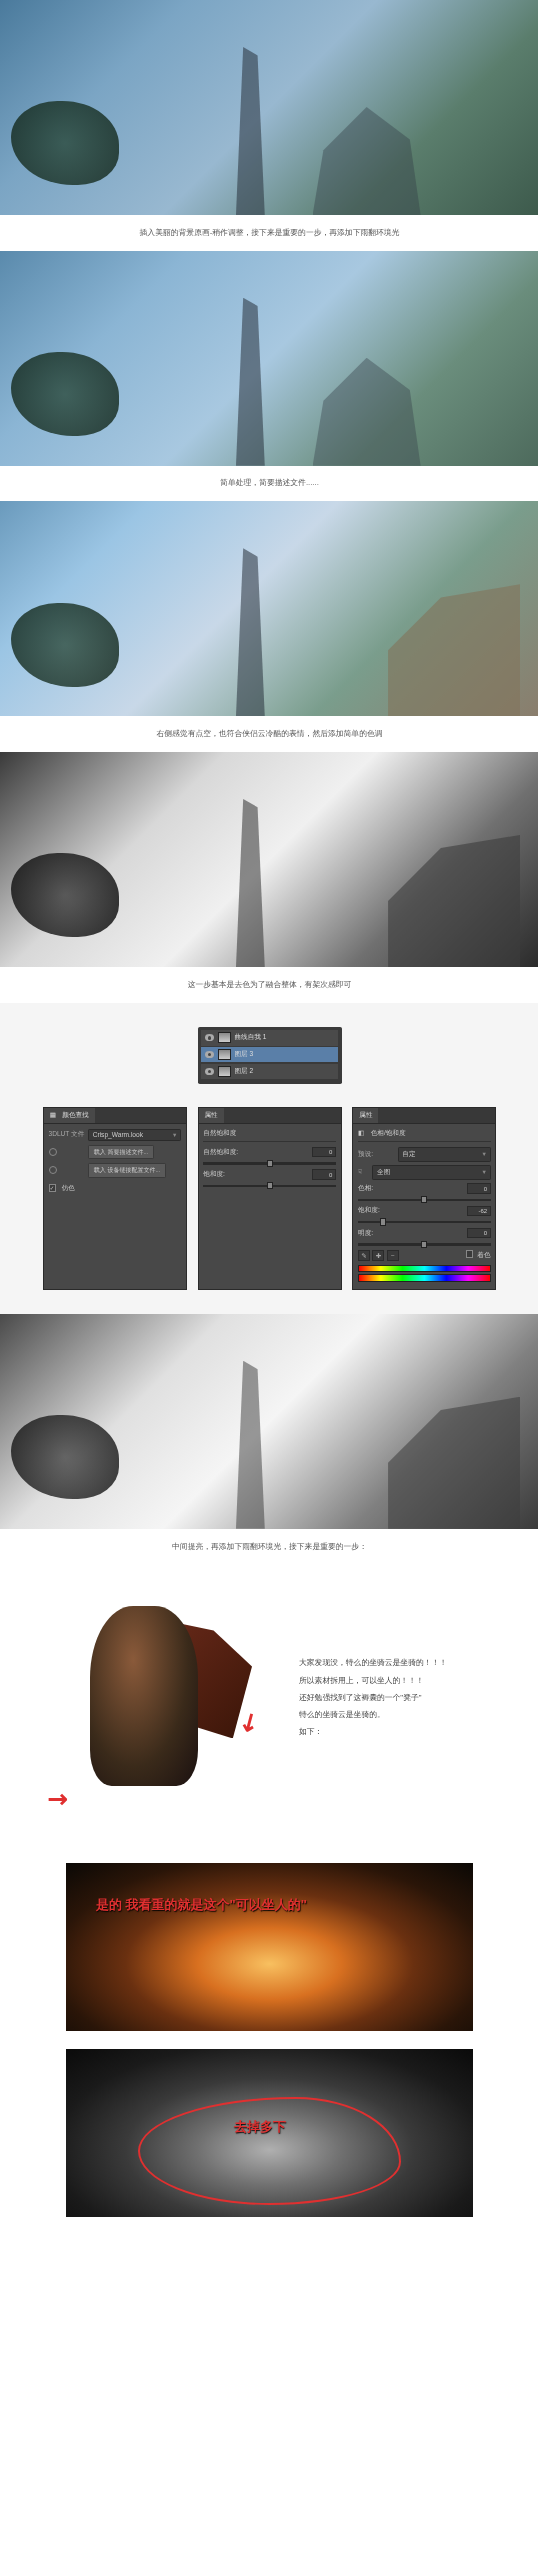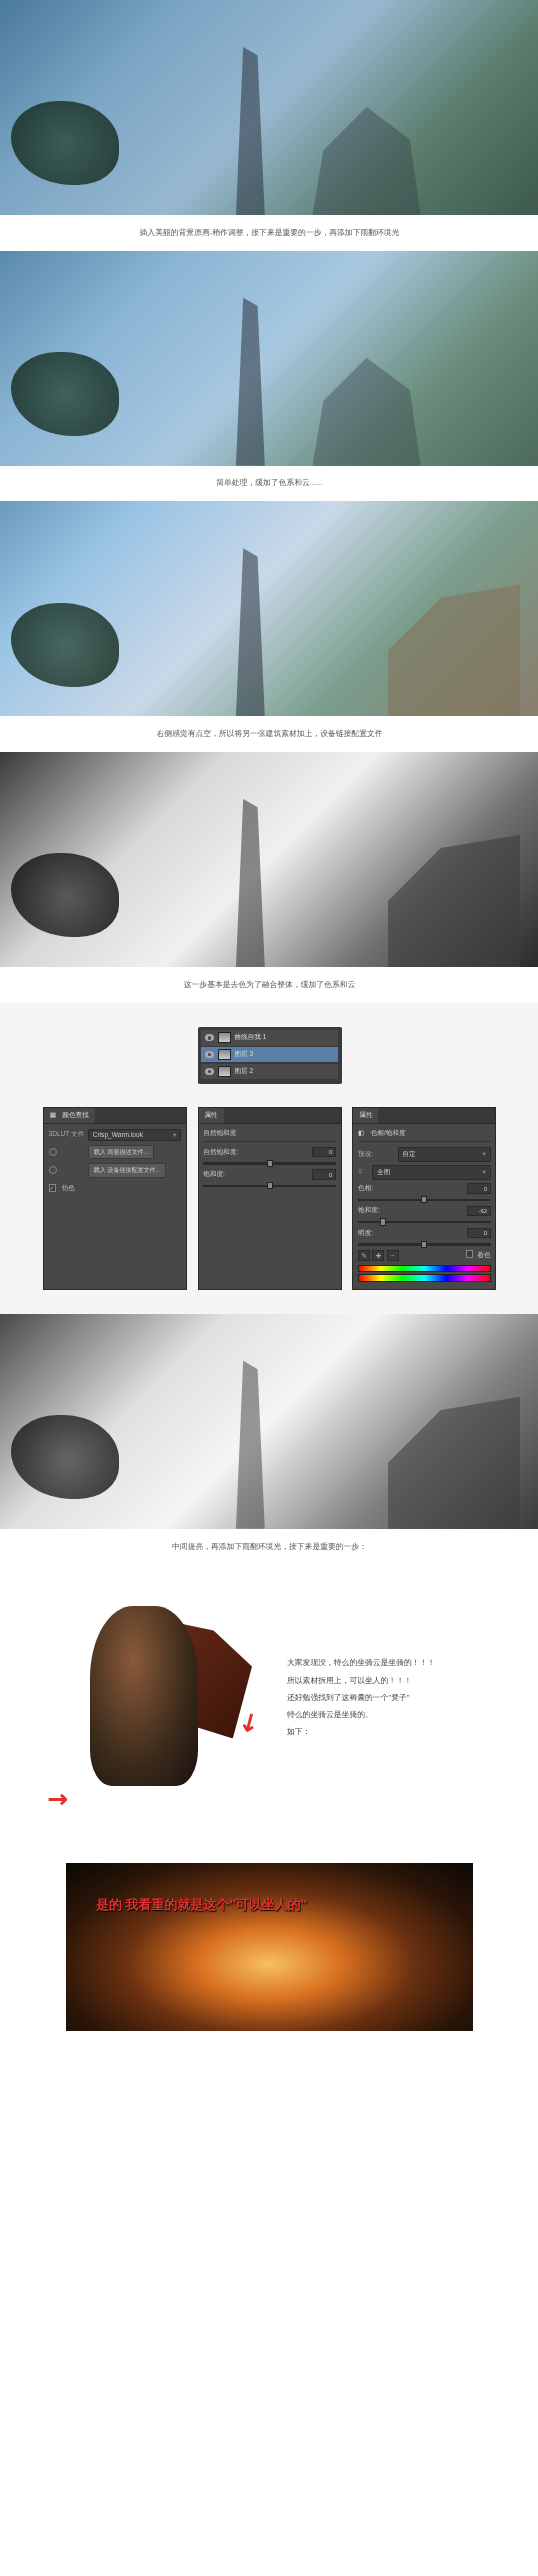--- a/index.html
+++ b/index.html
@@ -206,20 +206,21 @@
       color: #e03030;
       font-weight: bold;
     }
     .arrow-1 { left: 203px; top: 126px; transform: rotate(-30deg); }
     .arrow-2 { left: 12px; top: 203px; transform: rotate(45deg); }
     .char-text {
       flex: 1;
       padding-top: 72px;
       line-height: 2.2;
       color: #444;
+      margin-left: 12px;
     }
     .cave-section {
       padding: 12px 66px;
     }
     .cave-img {
       width: 100%;
       height: 168px;
       position: relative;
       margin-bottom: 18px;
     }
@@ -270,39 +271,39 @@
 </div>
 <div class="caption">插入美丽的背景原画-稍作调整，接下来是重要的一步，再添加下雨翻环境光</div>
 
 <div class="tutorial-image landscape-2">
   <div class="mountain-silhouette">
     <div class="tree-cluster" style="left:2%; bottom:25%; width:108px; height:84px;"></div>
     <div class="peak" style="left:42%; width:48px; height:168px; clip-path: polygon(35% 0, 65% 5%, 80% 100%, 20% 100%);"></div>
     <div class="peak" style="left:58%; width:108px; height:108px; clip-path: polygon(10% 40%, 50% 0, 90% 30%, 100% 100%, 0 100%); background: rgba(55,65,75,0.4);"></div>
   </div>
 </div>
-<div class="caption">简单处理，缓加了色系和云......</div>
+<div class="caption">简单处理，简要描述文件......</div>
 
 <div class="tutorial-image landscape-3">
   <div class="mountain-silhouette">
     <div class="tree-cluster" style="left:2%; bottom:25%; width:108px; height:84px;"></div>
     <div class="peak" style="left:42%; width:48px; height:168px; clip-path: polygon(35% 0, 65% 5%, 80% 100%, 20% 100%);"></div>
     <div class="peak" style="left:72%; width:132px; height:132px; clip-path: polygon(0 50%, 40% 10%, 100% 0, 100% 100%, 0 100%); background: rgba(130,115,90,0.6);"></div>
   </div>
 </div>
-<div class="caption">右侧感觉有点空，所以将另一张建筑素材加上，设备链接配置文件</div>
+<div class="caption">右侧感觉有点空，也符合侠侣云冷酷的表情，然后添加简单的色调</div>
 
 <div class="tutorial-image landscape-bw">
   <div class="mountain-silhouette">
     <div class="tree-cluster" style="left:2%; bottom:25%; width:108px; height:84px; background: radial-gradient(circle, rgba(40,40,40,0.7), rgba(20,20,20,0.9));"></div>
     <div class="peak" style="left:42%; width:48px; height:168px; clip-path: polygon(35% 0, 65% 5%, 80% 100%, 20% 100%); background: rgba(50,50,50,0.55);"></div>
     <div class="peak" style="left:72%; width:132px; height:132px; clip-path: polygon(0 50%, 40% 10%, 100% 0, 100% 100%, 0 100%); background: rgba(60,60,60,0.6);"></div>
   </div>
 </div>
-<div class="caption">这一步基本是去色为了融合整体，缓加了色系和云</div>
+<div class="caption">这一步基本是去色为了融合整体，有架次感即可</div>
 
 <div class="panels-section">
   <div style="width:100%;">
     <div class="layers-mini">
       <div class="layer-row">
         <span class="eye-icon"></span>
         <span class="layer-thumb"></span>
         <span>曲线自我 1</span>
       </div>
       <div class="layer-row selected">
@@ -445,14 +446,18 @@
     <div>还好勉强找到了这褥囊的一个"凳子"</div>
     <div>特么的坐骑云是坐骑的。</div>
     <div>如下：</div>
   </div>
 </div>
 
 <div class="cave-section">
   <div class="cave-img cave-1">
     <div class="overlay-text overlay-1">是的 我看重的就是这个"可以坐人的"</div>
   </div>
+  <div class="cave-img cave-2">
+    <div class="red-outline"></div>
+    <div class="overlay-text overlay-2">去掉多下</div>
+  </div>
 </div>
 
 
 </body></html>

